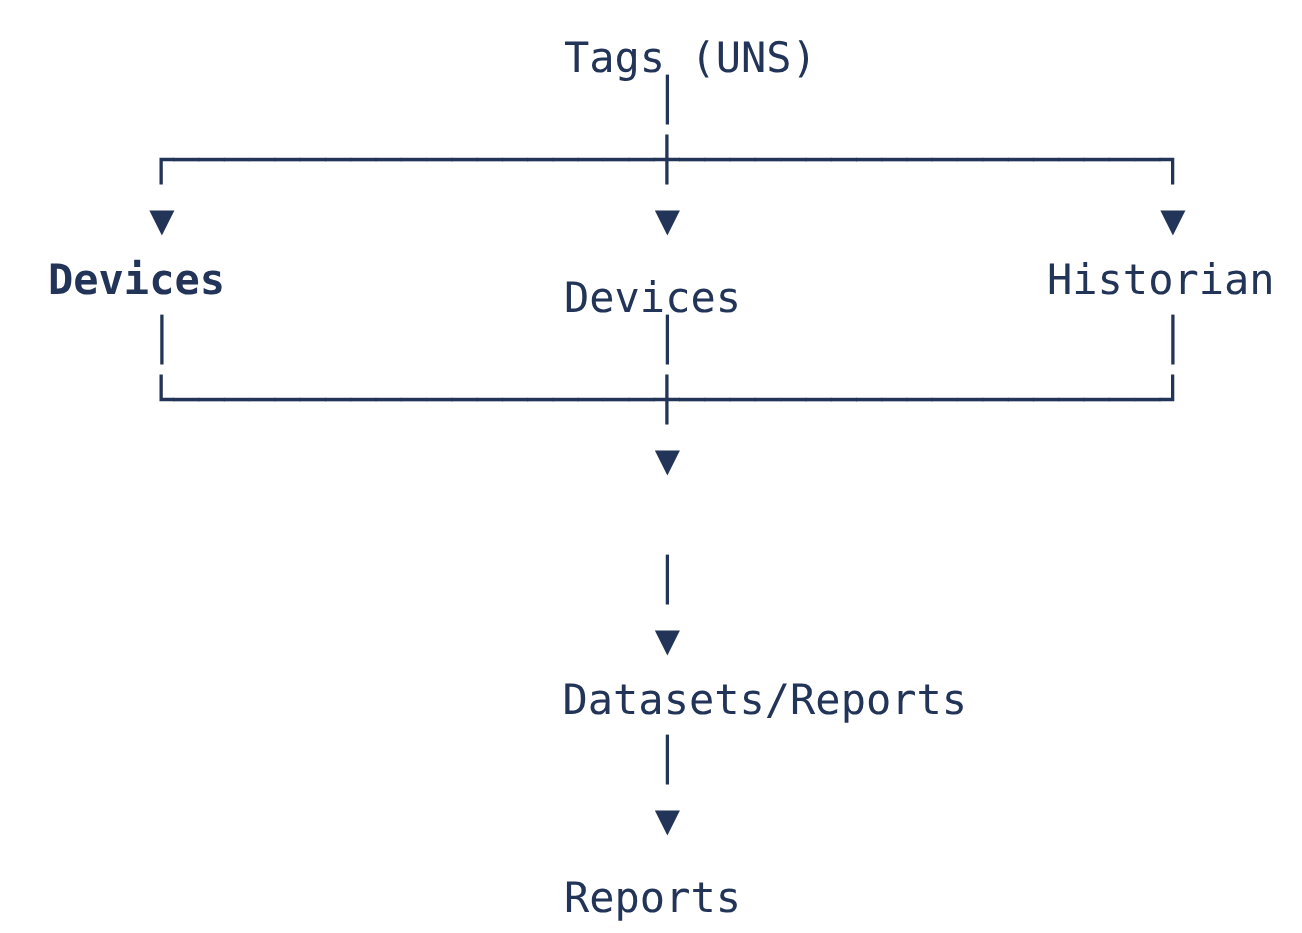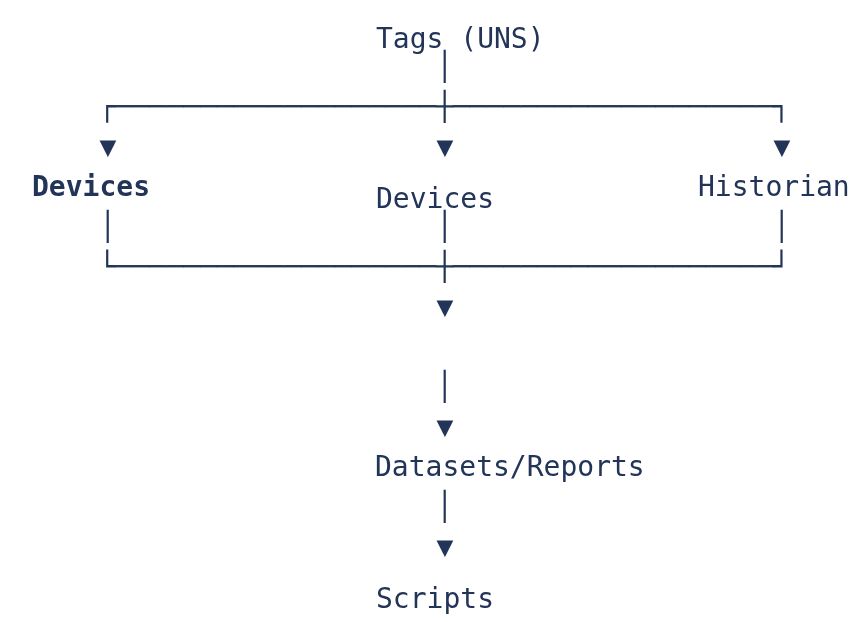--- a/index.html
+++ b/index.html
@@ -73,15 +73,15 @@
   <span class="g r6 c4">└───────────────────┼───────────────────┘</span>
 
   <span class="g r7 a24 ctr">▼</span>
 
   <span class="g r9 a24 ctr">│</span>
   <span class="g r10 a24 ctr">▼</span>
   <span class="g r11 c18">Datasets/Reports</span>
 
   <span class="g r12 a24 ctr">│</span>
   <span class="g r13 a24 ctr">▼</span>
-  <span class="g r14 c20">Scripts</span>
+  <span class="g r14 c20">Reports</span>
 
 </div>
 
 </body></html>

